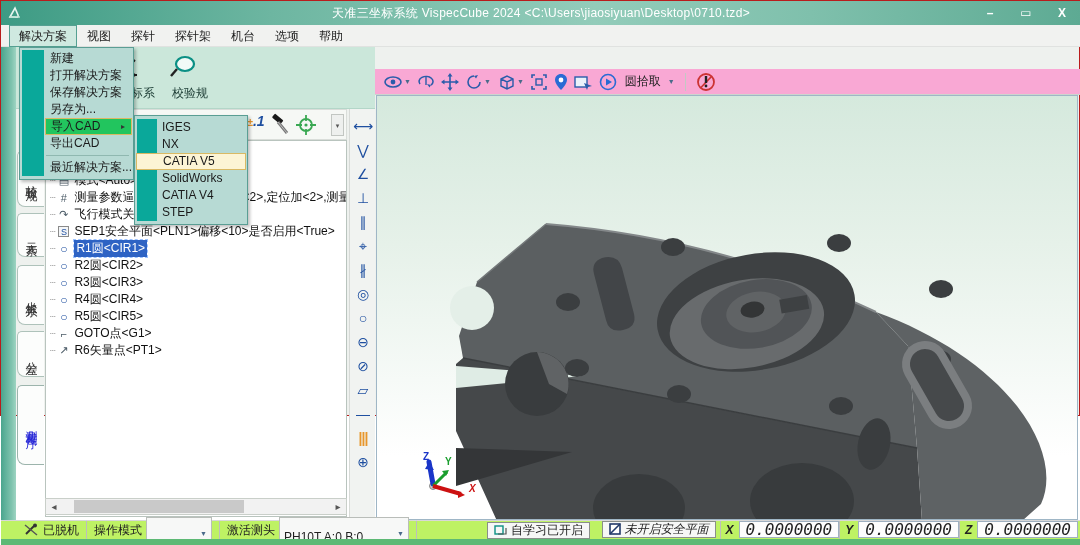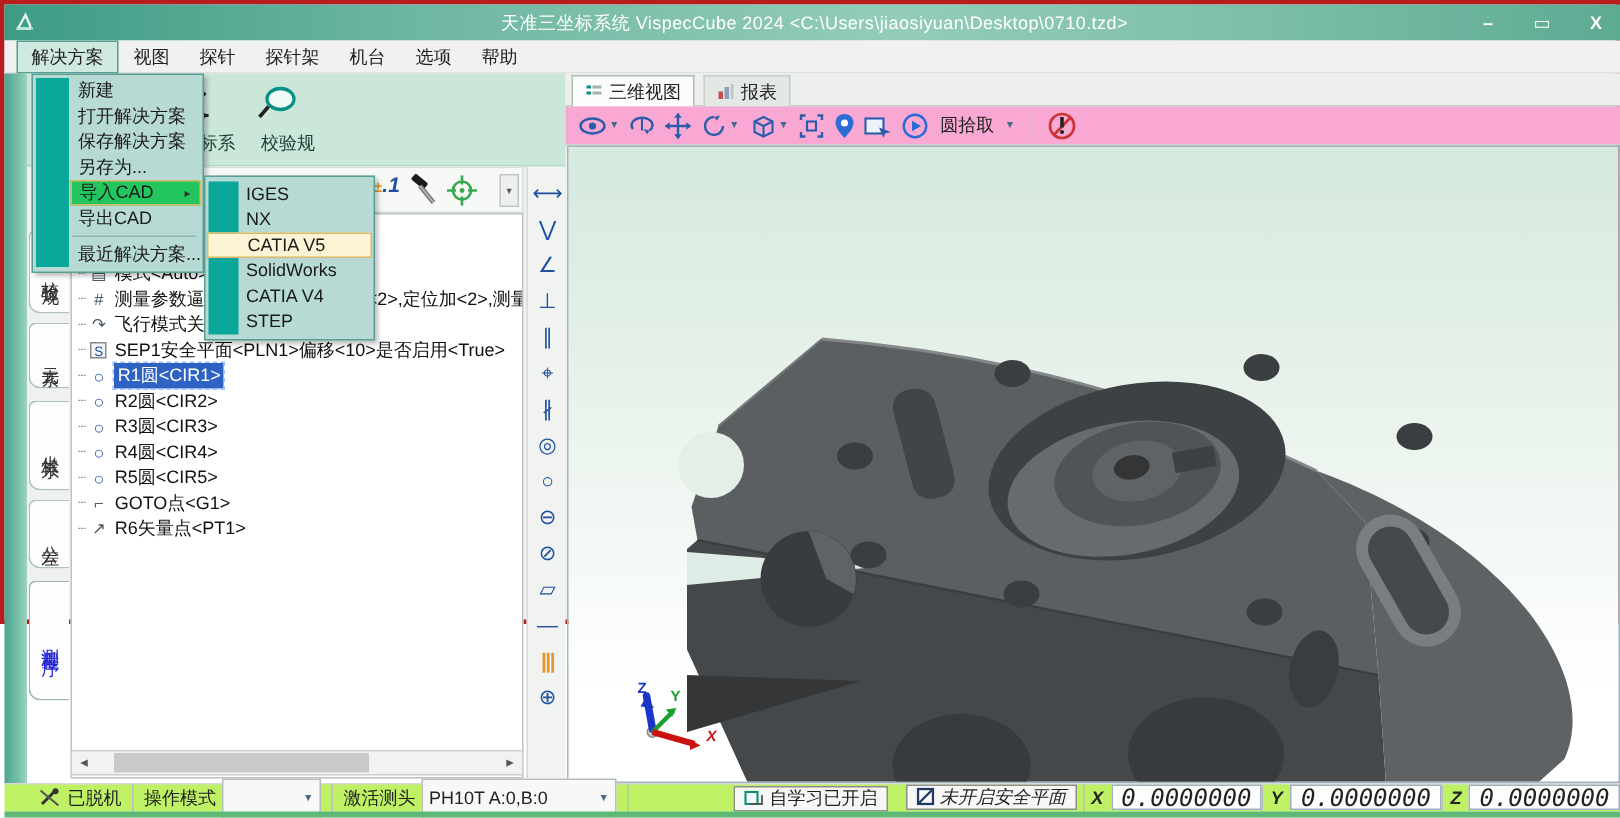--- a/index.html
+++ b/index.html
@@ -1,18 +1,18 @@
 <!DOCTYPE html>
 <html><head>
 <meta charset="utf-8">
 <style>
   * { box-sizing: border-box; margin:0; padding:0; }
   html,body { width:1080px; height:545px; overflow:hidden; }
   body { font-family:"Liberation Sans","DejaVu Sans",sans-serif; font-size:12px; color:#222; }
-  #app { position:relative; width:1080px; height:416px; background:#eef1ee; border:3px solid #b91c1c; }
+  #app { position:relative; width:1080px; height:416px; background:#eef1ee; border:1px solid #b91c1c; }
 
   
   .titlebar { position:absolute; left:0; top:0; width:1080px; height:24px;
     background:linear-gradient(90deg,#3d9b84 0%,#6db6a1 25%,#93ccba 55%,#7fc0ac 75%,#5daa93 100%);
     display:flex; align-items:center; }
   .app-logo { position:absolute; left:5px; top:3px; width:18px; height:18px; }
   .title-text { width:100%; text-align:center; color:#ffffff; font-size:12px; letter-spacing:.3px; }
   .win-controls { position:absolute; right:8px; top:0; height:24px; display:flex; gap:14px; align-items:center; }
   .win-btn { color:#fff; font-size:12px; font-weight:bold; width:22px; text-align:center; cursor:default; }
 
@@ -82,21 +82,21 @@
 
   
   .viewport { position:absolute; left:375px; top:94px; width:702px; height:425px;
     background:linear-gradient(180deg,#d5e9dd 0%,#e6f1e9 35%,#ffffff 85%);
     border:1px solid #9fb6c6; overflow:hidden; }
 
   
   .statusbar { position:absolute; left:0; top:519px; width:1080px; height:19px; background:#bef264;
     border-top:1px solid #d8d8d8; display:flex; align-items:center; font-size:12px; }
   .sb-seg { display:flex; align-items:center; gap:4px; padding:0 7px; height:19px; border-right:1px solid #bdbdbd; }
-  .sb-combo { display:flex; align-items:center; justify-content:space-between; background:#f7f8f7; border:1px solid #b9bdb9;
+  .sb-combo { display:flex; align-items:flex-start; justify-content:space-between; background:#f7f8f7; border:1px solid #b9bdb9;
     height:17px; padding:12px 4px; }
   .sb-btn { display:flex; align-items:center; gap:4px; border:1px solid #8a8f8a; background:#f6f7f6; height:17px; padding:0 6px; margin-left:14px; }
   .coords { margin-left:auto; display:flex; align-items:flex-start; height:19px;font-style:italic; }
   .ax-label { font-weight:bold; padding:0 5px; border-left:1px solid #bdbdbd; height:19px; line-height:19px; }
   .ax-val { font-family:"DejaVu Sans Mono",monospace; font-size:16px; background:#fdfdfd; border:1px solid #9fb0c0;
     height:17px; line-height:16px; padding:0 6px; min-width:84px; }
   .bottom-strip { position:absolute; left:0; top:538px; width:1080px; height:7px; background:#5db975; }
 
   
   .dropdown { position:absolute; left:18px; top:46px; width:115px; background:#b7dad4; border:1px solid #5a9e94;
@@ -280,43 +280,20 @@
     <span class="gdt-ic" style="top:174px;">◎</span>
     <span class="gdt-ic" style="top:198px;">○</span>
     <span class="gdt-ic" style="top:222px;">⊖</span>
     <span class="gdt-ic" style="top:246px;">⊘</span>
     <span class="gdt-ic" style="top:270px;">▱</span>
     <span class="gdt-ic" style="top:294px;">―</span>
     <span class="gdt-ic orange" style="top:318px;">|||</span>
     <span class="gdt-ic" style="top:342px;">⊕</span>
   </div>
 
-  <div class="right-tabbar">
-    <div class="rtab active" style="left:4px;">
-      <span>
-        <svg width="12" height="12" viewBox="0 0 12 12">
-            <rect x="1" y="2" width="3" height="2" fill="#0a8f84"></rect>
-            <rect x="5" y="2" width="6" height="2" fill="#9db5ad"></rect>
-            <rect x="1" y="6" width="3" height="2" fill="#0a8f84"></rect>
-            <rect x="5" y="6" width="6" height="2" fill="#9db5ad"></rect>
-          </svg>
-      </span>
-      <span>三维视图</span>
-    </div>
-    <div class="rtab idle" style="left:92px;">
-      <span>
-        <svg width="12" height="12" viewBox="0 0 12 12">
-            <rect x="1" y="6" width="3" height="5" fill="#c05050"></rect>
-            <rect x="5" y="3" width="3" height="8" fill="#8aa0b8"></rect>
-            <rect x="9" y="1" width="2" height="10" fill="#c0c8c0"></rect>
-          </svg>
-      </span>
-      <span>报表</span>
-    </div>
-  </div>
 
   <div class="view-toolbar">
     <span class="vt-ic">
       <svg width="20" height="16" viewBox="0 0 20 16">
           <ellipse cx="10" cy="8" rx="8" ry="5" fill="none" stroke="#2a5caa" stroke-width="1.6"></ellipse>
           <circle cx="10" cy="8" r="2.4" fill="#2a5caa"></circle>
         </svg>
       <span class="caret">▼</span>
     </span>
     <span class="vt-ic">

